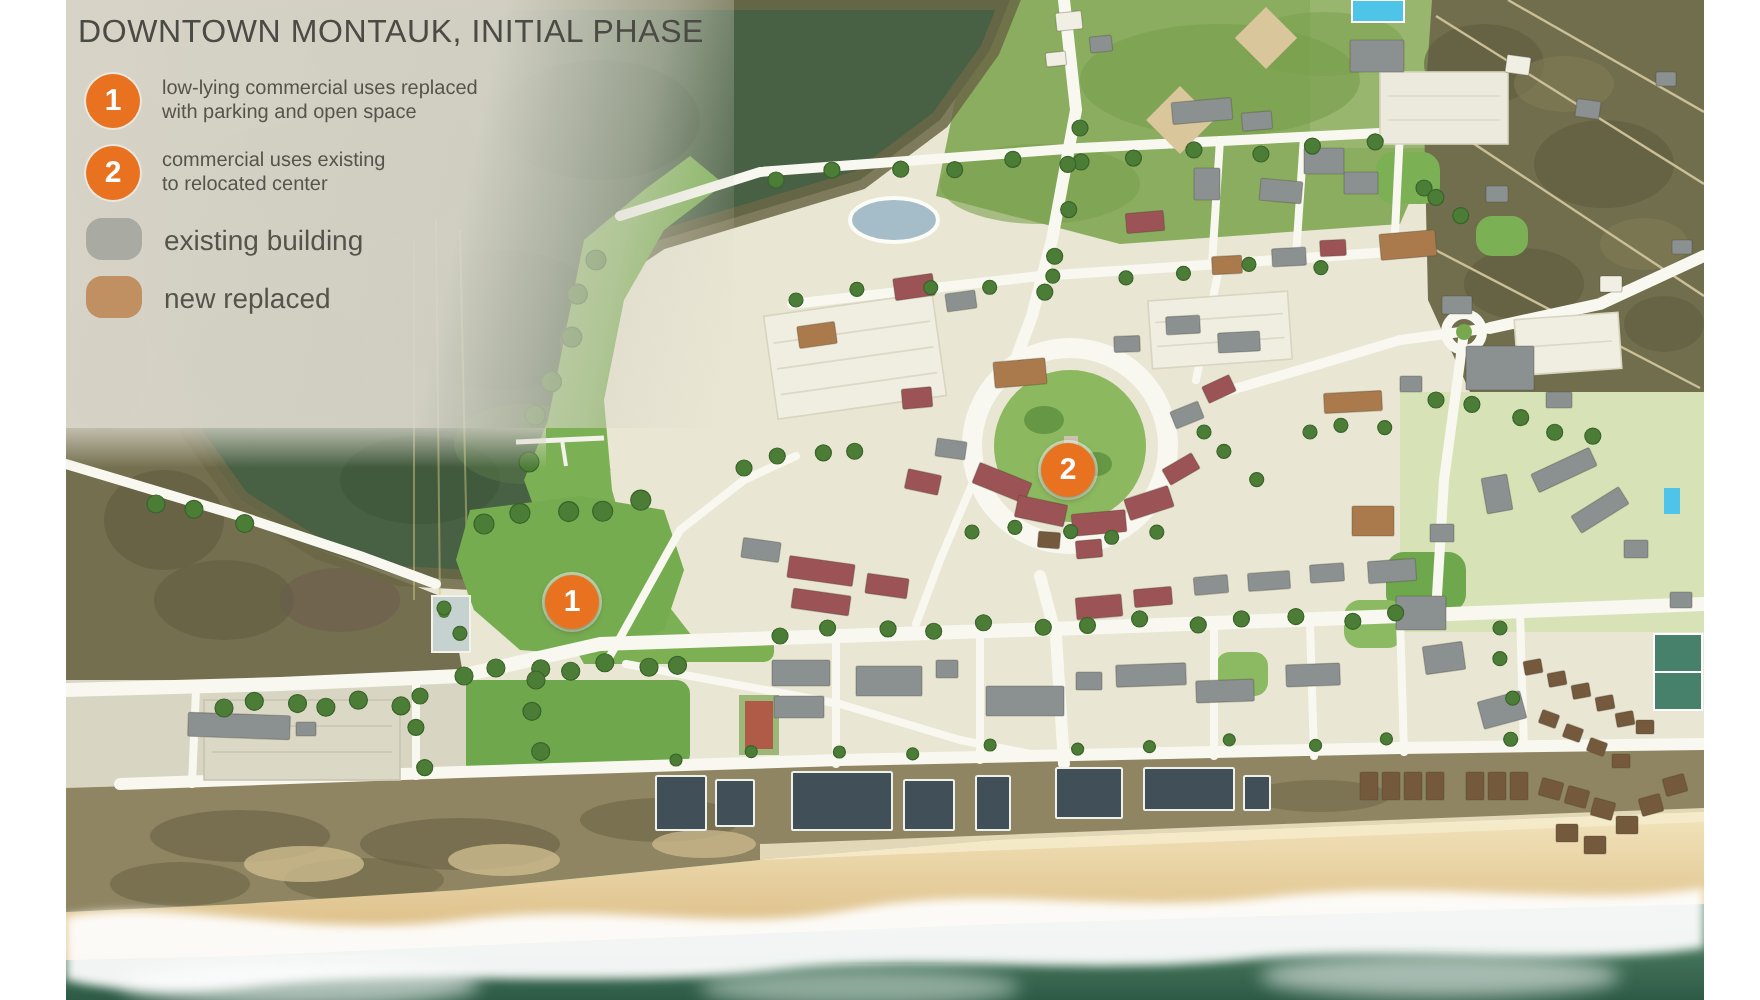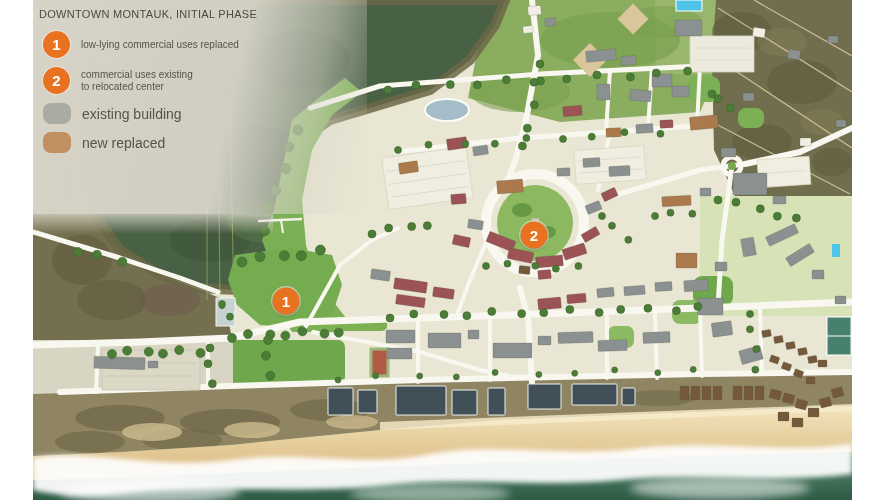--- a/index.html
+++ b/index.html
@@ -18,21 +18,21 @@
   
   .legend{position:absolute;left:0;top:0;width:334px;height:214px;
           padding:6px 0 0 4px;box-sizing:border-box;
           background:linear-gradient(102deg,
             rgba(219,216,204,.96) 0%,
             rgba(219,216,204,.92) 58%,
             rgba(219,216,204,.55) 80%,
             rgba(219,216,204,0) 98%);}
   .legend::after{content:"";position:absolute;top:100%;left:0;width:72%;height:20px;
           background:linear-gradient(to bottom,rgba(219,216,204,.75),rgba(219,216,204,0));}
-  .legend-title{font-size:11px;letter-spacing:.3px;color:#4b4a44;
+  .legend-title{font-size:16px;letter-spacing:.3px;color:#4b4a44;
           margin:2px 0 11px 2px;white-space:nowrap;}
   .l-item{display:flex;align-items:center;gap:11px;margin:0 0 9px 6px;}
   .l-num{flex:none;width:27px;height:27px;border-radius:50%;color:#fff;
          font-weight:bold;font-size:15px;display:flex;align-items:center;justify-content:center;
          box-shadow:0 0 0 1px rgba(255,255,255,.45);}
   .l-text{font-size:10px;line-height:1.16;color:#55544b;}
   .l-srow{display:flex;align-items:center;gap:11px;margin:0 0 8px 6px;}
   .l-sw{flex:none;width:28px;height:21px;border-radius:8px;}
   .l-slabel{font-size:14px;color:#55544b;}
 </style>
@@ -465,20 +465,21 @@
         <div class="marker" style="left: 61.1722%; top: 47%; background: rgb(232, 114, 31);">2</div>
       </div>
 
     <div class="legend">
       <div class="legend-title">DOWNTOWN MONTAUK, INITIAL PHASE</div>
 
       <div class="l-item">
         <span class="l-num" style="background: rgb(232, 114, 31);">1</span>
         <span class="l-text">
           <span>low-lying commercial uses replaced</span><br>
+          <span>with parking and open space</span>
         </span>
       </div>
 
       <div class="l-item">
         <span class="l-num" style="background: rgb(232, 114, 31);">2</span>
         <span class="l-text">
           <span>commercial uses existing</span><br>
           <span>to relocated center</span>
         </span>
       </div>

